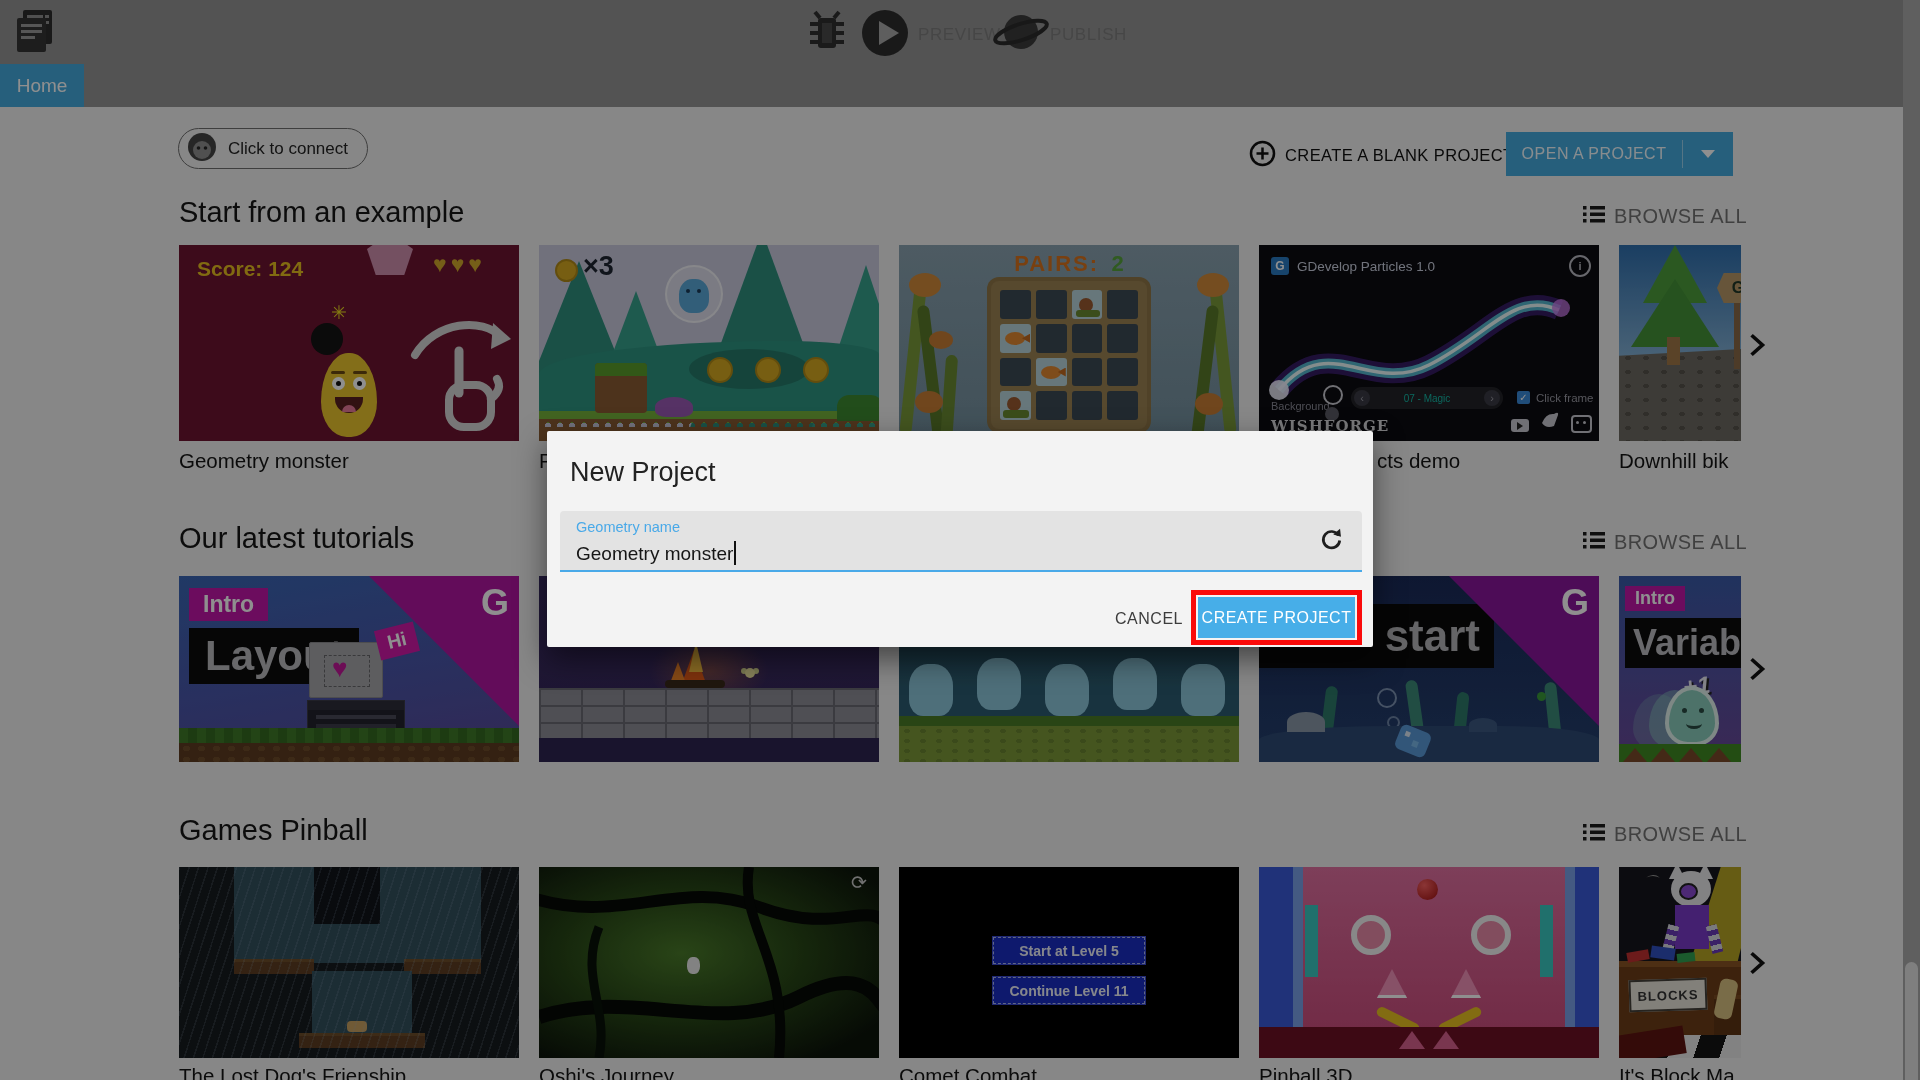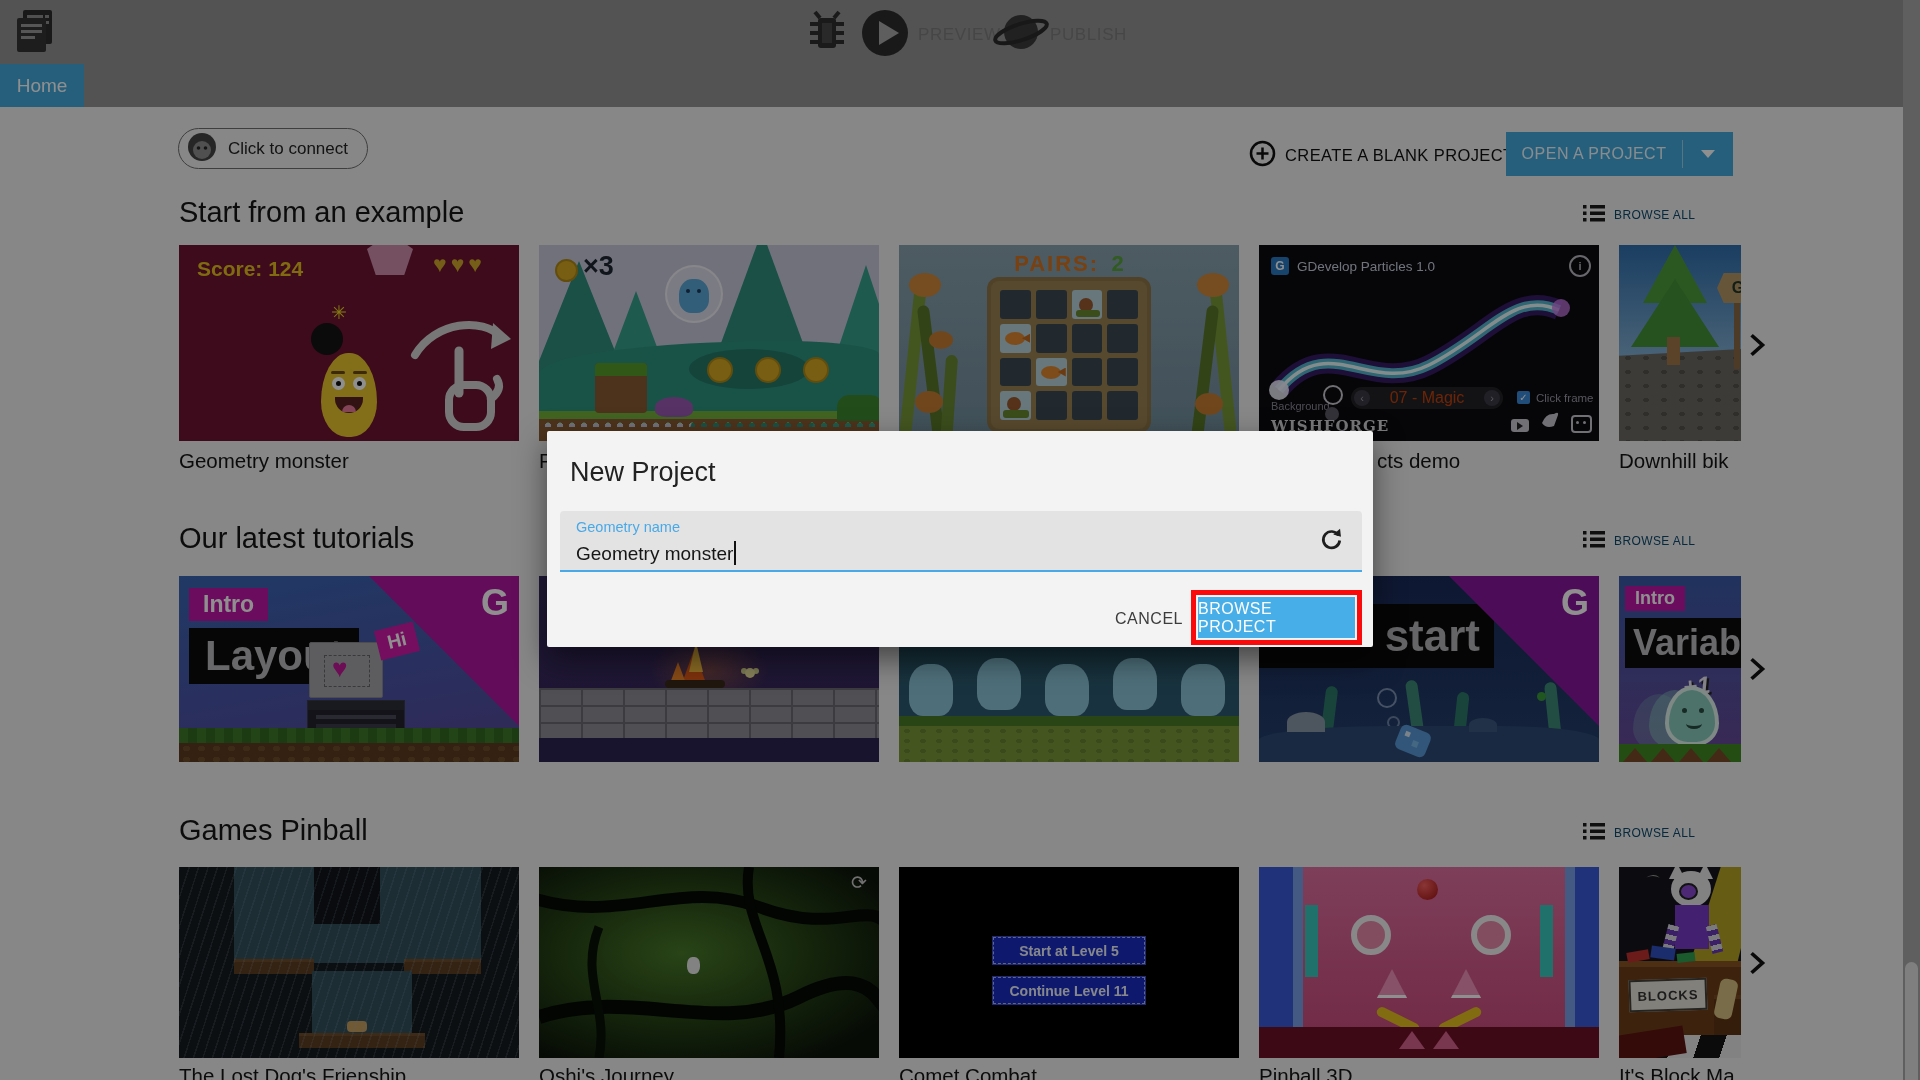--- a/index.html
+++ b/index.html
@@ -10,28 +10,28 @@
   .header{position:absolute;left:0;top:0;width:1920px;height:107px;background:#949494}
   .home-tab{position:absolute;left:0;top:64px;width:84px;height:43px;background:#44aade;color:#fff;font-size:19px;display:flex;align-items:center;justify-content:center}
   .topbtn-label{font-size:17px;color:#7e7e7e;letter-spacing:.6px}
   
   .connect{position:absolute;left:178px;top:128px;width:190px;height:41px;border:1px solid #6f6f6f;border-radius:21px;display:flex;align-items:center;box-sizing:border-box;padding-left:8px;background:transparent;cursor:pointer}
   .create-blank{position:absolute;left:1249px;top:140px;height:30px;display:flex;align-items:center;gap:9px;cursor:pointer}
   .open-btn{position:absolute;left:1506px;top:132px;width:227px;height:44px;background:#44aade;display:flex;align-items:center;cursor:pointer}
   
   .h2{position:absolute;left:179px;font-size:29px;color:#161616}
   .browse{position:absolute;display:flex;align-items:center;gap:9px;cursor:pointer}
-  .browse span{font-size:12px;color:#0c4a6e;letter-spacing:.4px}
+  .browse span{font-size:20px;color:#737373;letter-spacing:.4px}
   .shelf{position:absolute;left:179px;width:1562px;overflow:hidden}
   .card{position:absolute;top:0;width:340px;overflow:hidden;cursor:pointer}
   .cap{position:absolute;font-size:20.5px;color:#141414}
   .chev{position:absolute;left:1744px;cursor:pointer}
   
   .tri{position:absolute;clip-path:polygon(50% 0,100% 100%,0 100%)}
-  .pill-lbl{font-size:16px;color:#c2410c}
+  .pill-lbl{font-size:10px;color:#14b8a6}
   .corner{position:absolute;right:0;top:0;width:150px;height:150px;clip-path:polygon(0 0,100% 0,100% 100%)}
   .glogo{position:absolute;color:#fff;font-weight:bold;font-size:36px}
   .teeth{background:linear-gradient(135deg,#8a5c32 50%,transparent 50%) 0 0/12px 12px repeat-x,linear-gradient(-135deg,#8a5c32 50%,transparent 50%) 6px 0/12px 12px repeat-x}
   
   .overlay{position:absolute;left:0;top:0;width:1920px;height:1080px;background:rgba(0,0,0,.44);z-index:40}
   .modal{position:absolute;left:547px;top:431px;width:826px;height:216px;background:#f3f3f3;border-radius:2px;box-shadow:0 12px 30px rgba(0,0,0,.5);z-index:50}
   .field{position:absolute;left:13px;top:80px;width:802px;height:61px;background:#e3e3e3;border-radius:4px 4px 0 0;border-bottom:2px solid #49a9e8;box-sizing:border-box}
   .redbox{position:absolute;left:644px;top:159px;width:171px;height:55px;border:5px solid #fa0a0a;box-sizing:border-box;z-index:60}
   .caret-line{display:inline-block;width:2px;height:24px;background:#111;vertical-align:-5px;margin-left:1px}
   .mbtn{display:flex;align-items:center;justify-content:center;cursor:pointer;letter-spacing:.5px;font-size:16px}
@@ -509,15 +509,15 @@
     <div class="abs" style="left:16px;top:8px;font-size:14.5px;color:#49a9e8">Geometry name</div>
     <div class="abs" style="left:16px;top:30px;font-size:19px;color:#161616"><span>Geometry monster</span><span class="caret-line"></span></div>
     <span class="abs" style="left:758px;top:16px">
       <svg width="27" height="27" viewBox="0 0 24 24">
         <path d="M18.2 7.4A7.3 7.3 0 1 0 19.3 12" fill="none" stroke="#1e1e1e" stroke-width="2.4"></path>
         <polygon points="19.6,1.6 20.4,8.6 13.6,6.6" fill="#1e1e1e"></polygon>
       </svg>
     </span>
   </div>
   <div class="mbtn abs" style="left:560px;top:170px;width:84px;height:36px;color:#3c3c3c">CANCEL</div>
-  <div class="mbtn abs" style="left:651px;top:166px;width:157px;height:41px;background:#47aee8;color:#fff">BROWSE PROJECT</div>
+  <div class="mbtn abs" style="left:651px;top:166px;width:157px;height:41px;background:#47aee8;color:#fff">CREATE PROJECT</div>
   <div class="redbox"></div>
 </div>
 
 </body></html>

